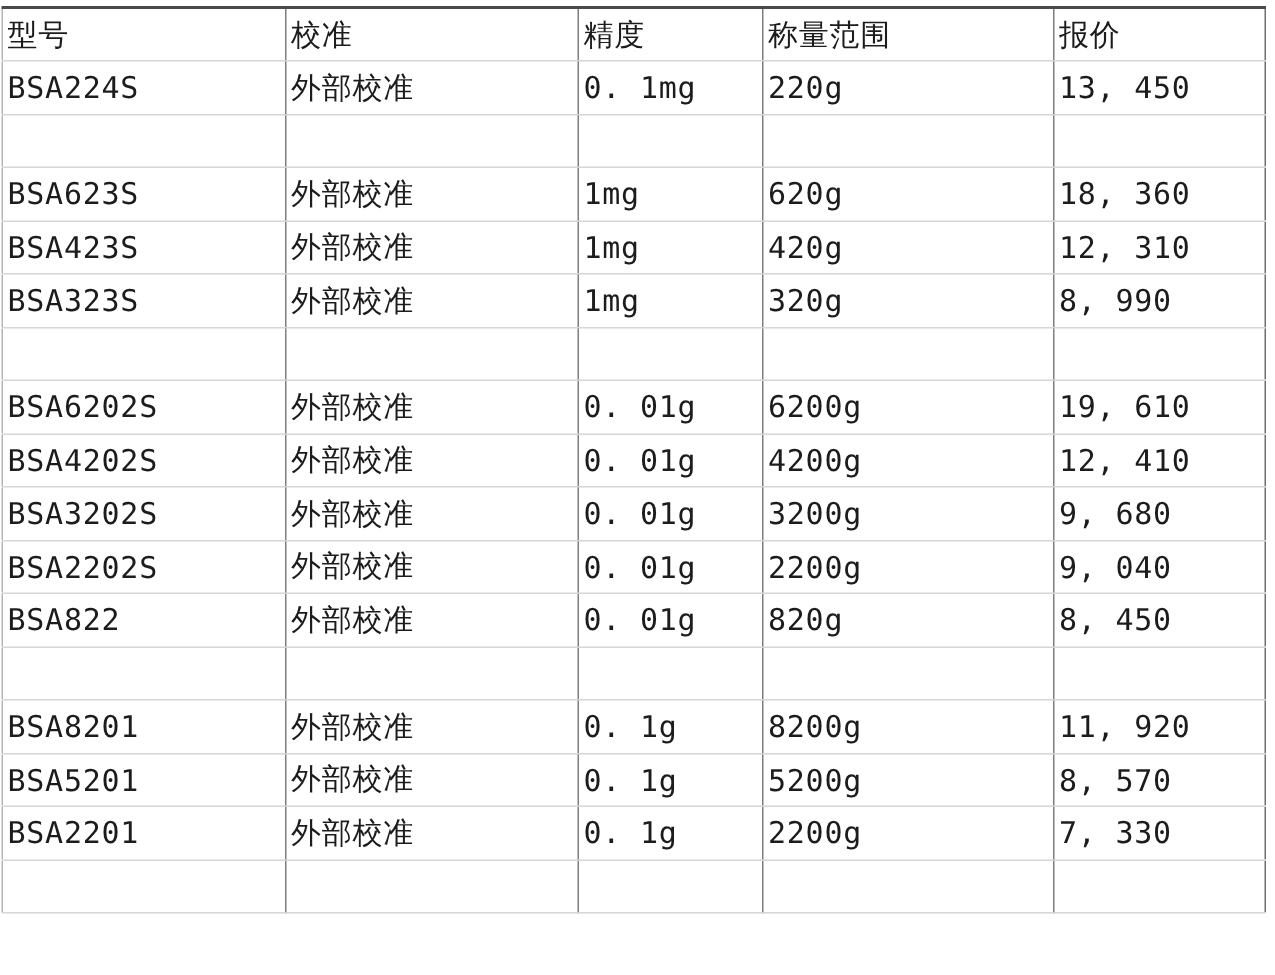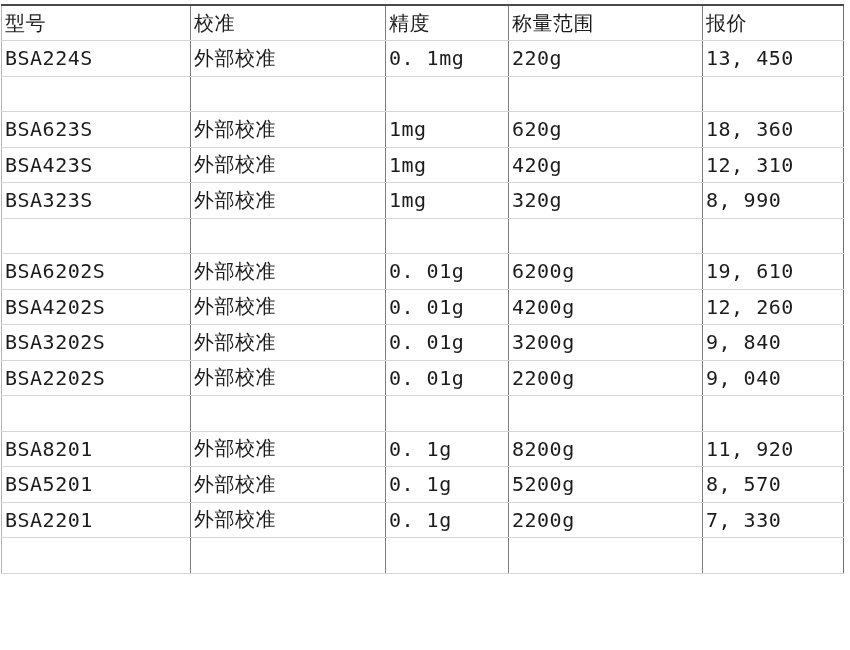--- a/index.html
+++ b/index.html
@@ -127,35 +127,42 @@
           <td>外部校准</td>
           <td>0. 01g</td>
           <td>6200g</td>
           <td>19, 610</td>
         </tr>
         <tr>
           <td>BSA4202S</td>
           <td>外部校准</td>
           <td>0. 01g</td>
           <td>4200g</td>
-          <td>12, 260</td>
+          <td>12, 410</td>
         </tr>
         <tr>
           <td>BSA3202S</td>
           <td>外部校准</td>
           <td>0. 01g</td>
           <td>3200g</td>
-          <td>9, 840</td>
+          <td>9, 680</td>
         </tr>
         <tr>
           <td>BSA2202S</td>
           <td>外部校准</td>
           <td>0. 01g</td>
           <td>2200g</td>
           <td>9, 040</td>
+        </tr>
+        <tr>
+          <td>BSA822</td>
+          <td>外部校准</td>
+          <td>0. 01g</td>
+          <td>820g</td>
+          <td>8, 450</td>
         </tr>
         <tr>
           <td></td>
           <td></td>
           <td></td>
           <td></td>
           <td></td>
         </tr>
         <tr>
           <td>BSA8201</td>

